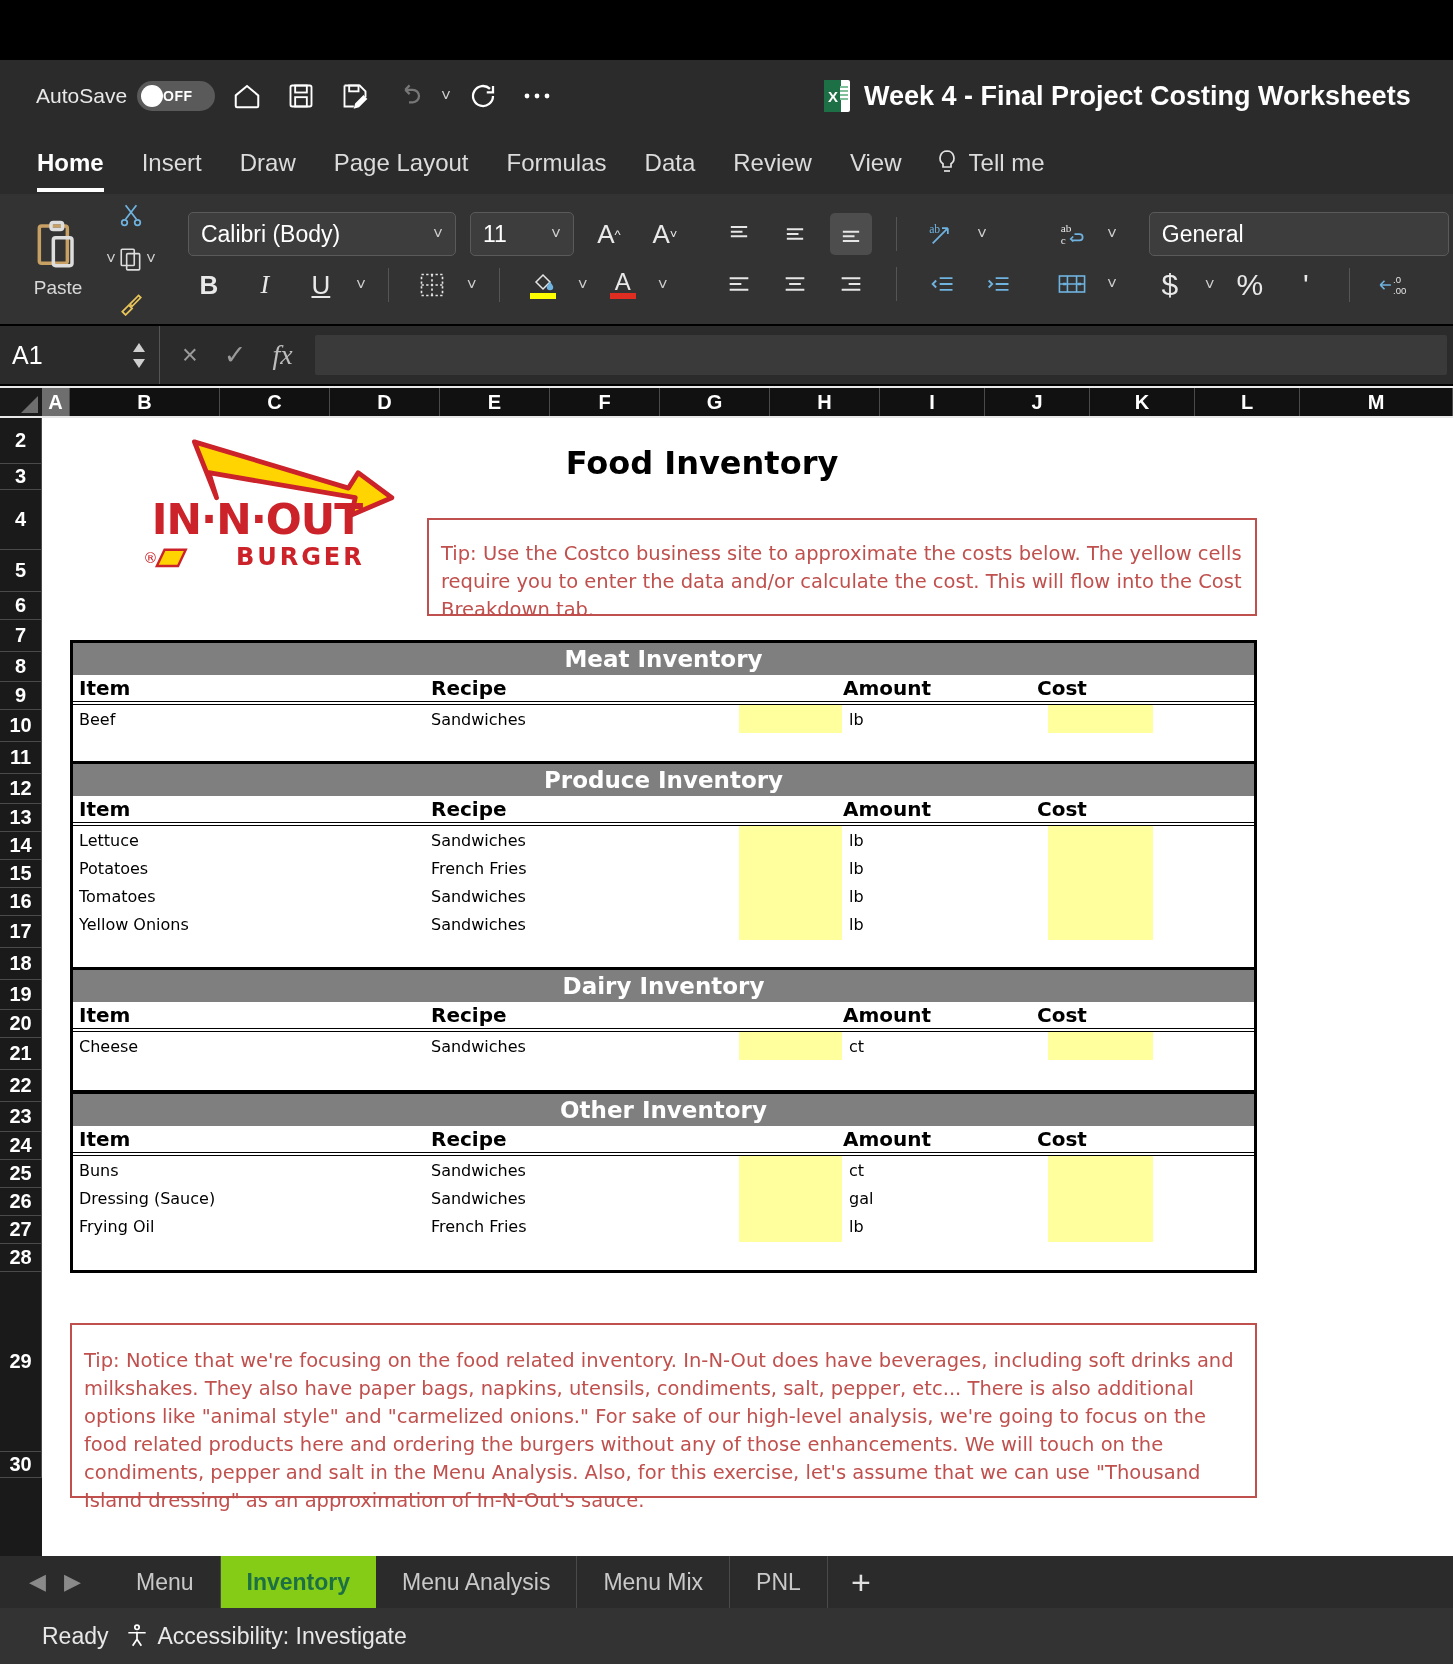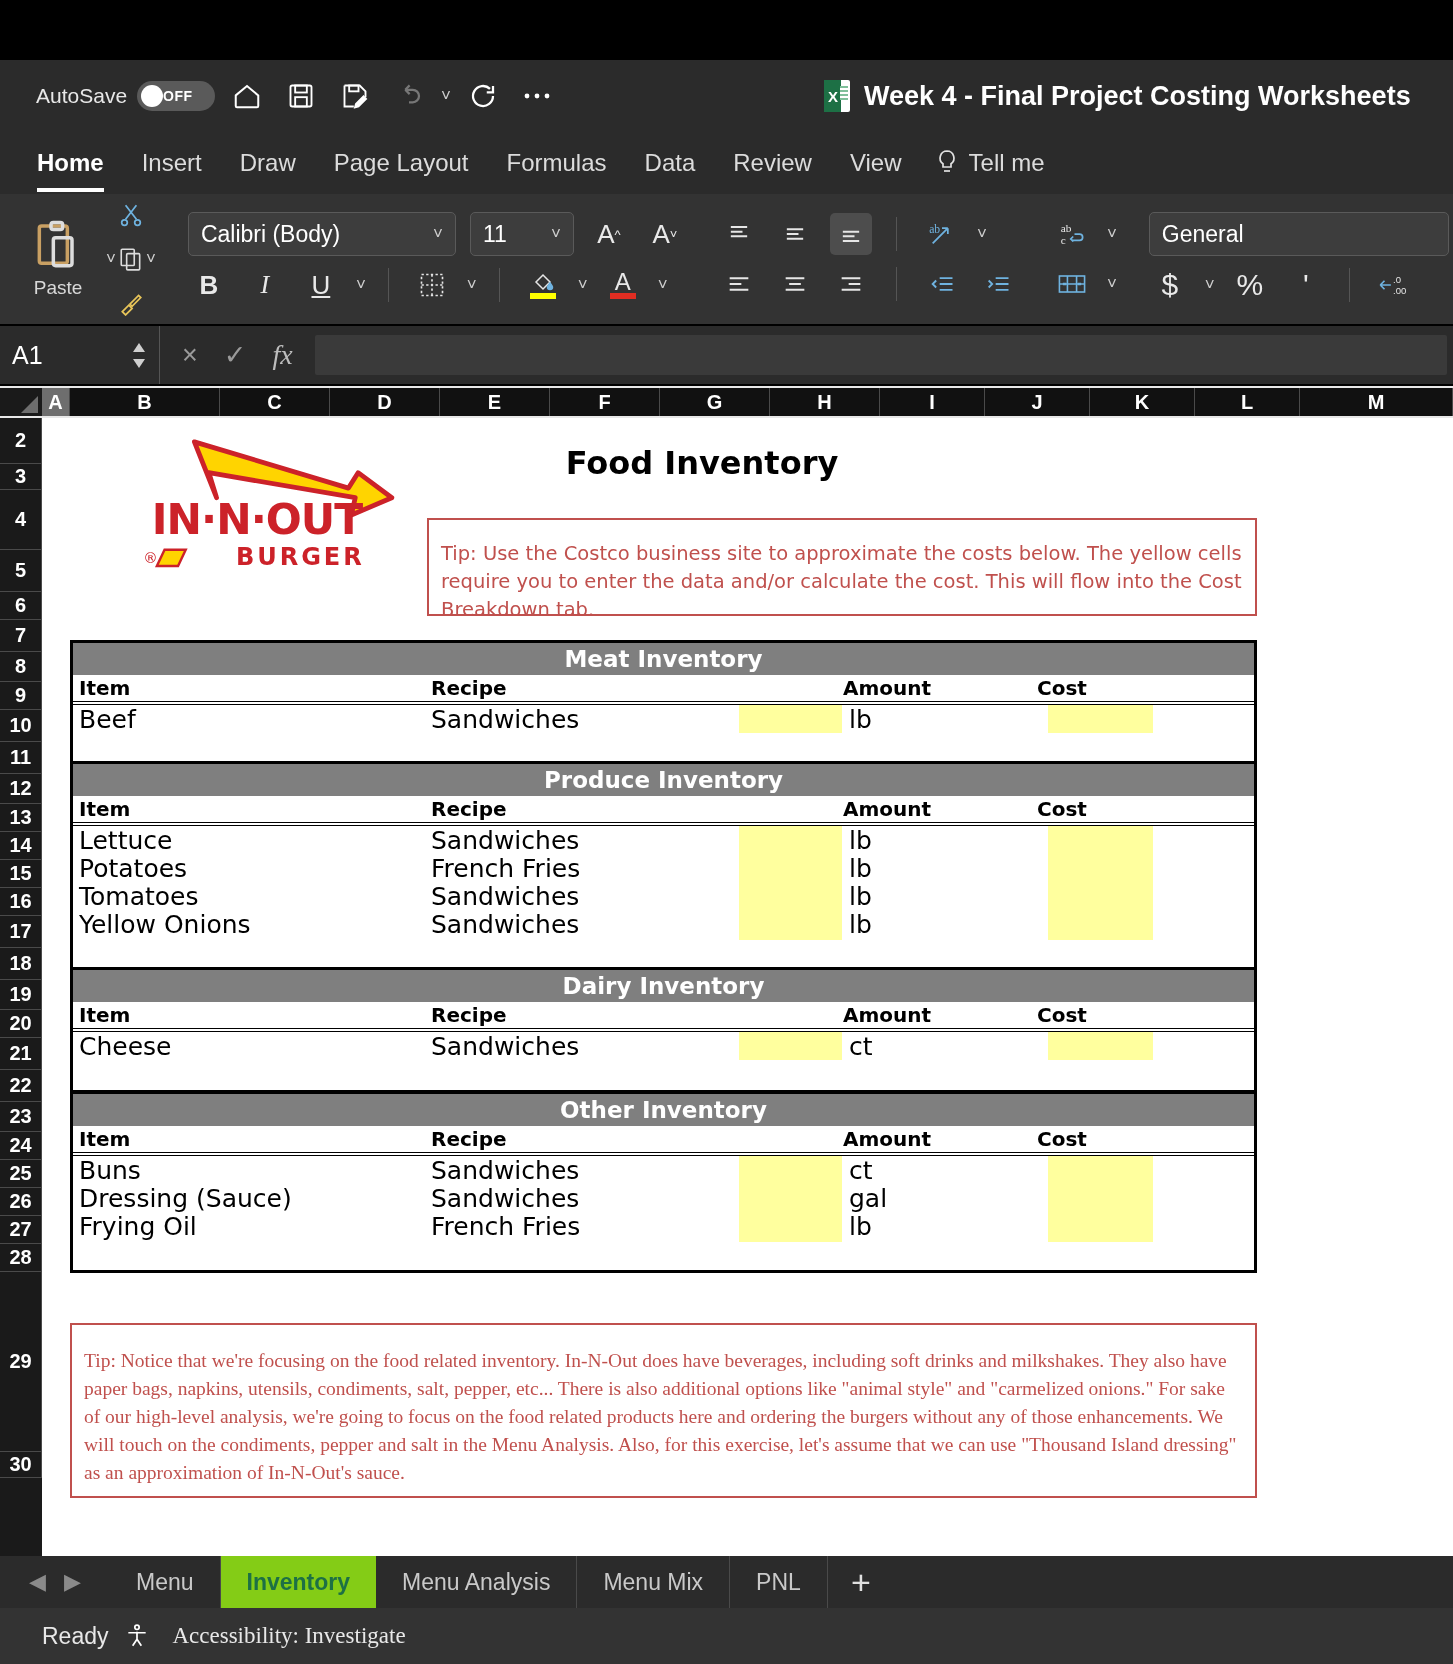--- a/index.html
+++ b/index.html
@@ -128,37 +128,37 @@
     position:absolute; left:430px; top:26px; width:460px; text-align:center;
     font-size:32px; font-weight:700; color:#000;
     font-family:"DejaVu Sans", sans-serif;
   }
   .tipbox {
     position:absolute; border:2px solid #c0504d; background:#fff;
     color:#c0504d; font-size:19.5px; line-height:28px; padding:10px 12px;
     font-family:"DejaVu Sans", sans-serif;
   }
   .tip-top { left:385px; top:100px; width:830px; height:98px; padding-top:20px; }
-  .tip-bottom { left:28px; top:905px; width:1187px; height:175px; padding:22px 12px 0 12px;font-family:Liberation Serif, serif; }
+  .tip-bottom { left:28px; top:905px; width:1187px; height:175px; padding:22px 12px 0 12px; }
 
   .tbl { position:absolute; left:28px; width:1187px; border:3px solid #000; background:#fff; }
   .band {
     background:#7f7f7f; color:#fff; font-weight:700; font-size:23px;
     text-align:center; height:32px; line-height:32px;
     font-family:"DejaVu Sans", sans-serif;
   }
   .hdrrow {
     display:flex; height:30px; align-items:center; font-weight:700; font-size:20px; color:#000;
     border-bottom:4px double #000; font-family:"DejaVu Sans", sans-serif; background:#fff;
   }
   .c-item { width:358px; padding-left:6px; }
   .c-recipe { width:306px; }
   .c-amount { width:300px; text-align:center; }
   .c-cost { width:210px; }
-  .datarow { display:flex; height:28px; align-items:center; font-size:25px; color:#000;
+  .datarow { display:flex; height:28px; align-items:center; font-size:16px; color:#000;
      font-family:"DejaVu Sans", sans-serif; position:relative; z-index:2; }
   .datarow .c-amount { text-align:left; padding-left:112px; }
   .yellow-amt { position:absolute; background:#ffff9e; z-index:1; }
   .yellow-cost { position:absolute; background:#ffff9e; z-index:1; }
   .tblbody { position:relative; background:#fff; }
 
   
   .tabbar {
     position:absolute; bottom:56px; left:0; width:1453px; height:52px; background:#2b2b2b;
     display:flex; align-items:stretch;
@@ -171,21 +171,21 @@
   }
   .stab.active { background:#84cc16; color:#1d7045; font-weight:700; border-right:none; }
   .addtab { display:flex; align-items:center; justify-content:center; width:66px; color:#e0e0e0; font-size:34px; }
 
   
   .statusbar {
     position:absolute; bottom:0; left:0; width:1453px; height:56px; background:#333;
     display:flex; align-items:center; gap:16px; padding-left:42px;
     color:#e8e8e8; font-size:23px;
   }
-  .acc { display:flex; align-items:center; gap:22px;font-family:Liberation Serif, serif; }
+  .acc { display:flex; align-items:center; gap:7px; }
 </style>
 </head>
 <body>
 
 <div class="app">
 
   <div class="titlebar">
     <div class="qat">
       <span class="autosave-label">AutoSave</span>
       <div class="toggle">

